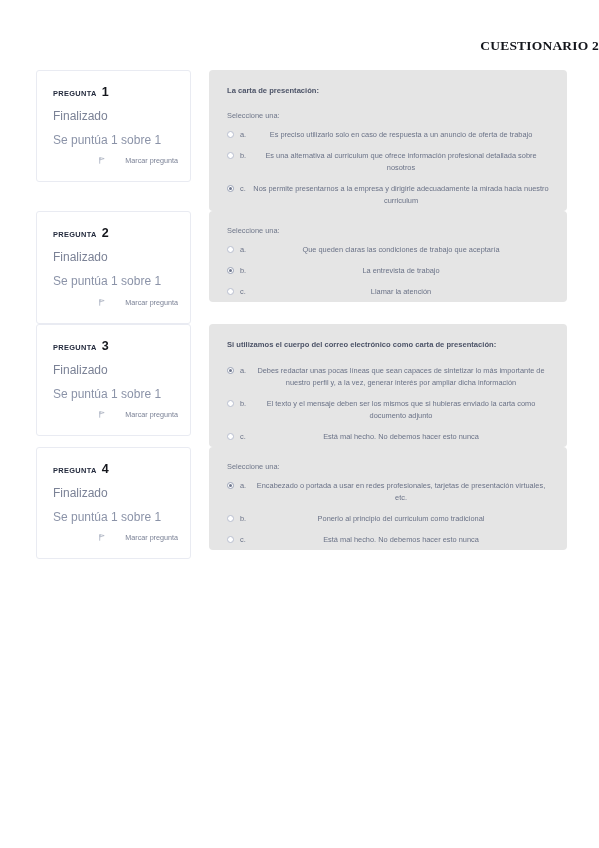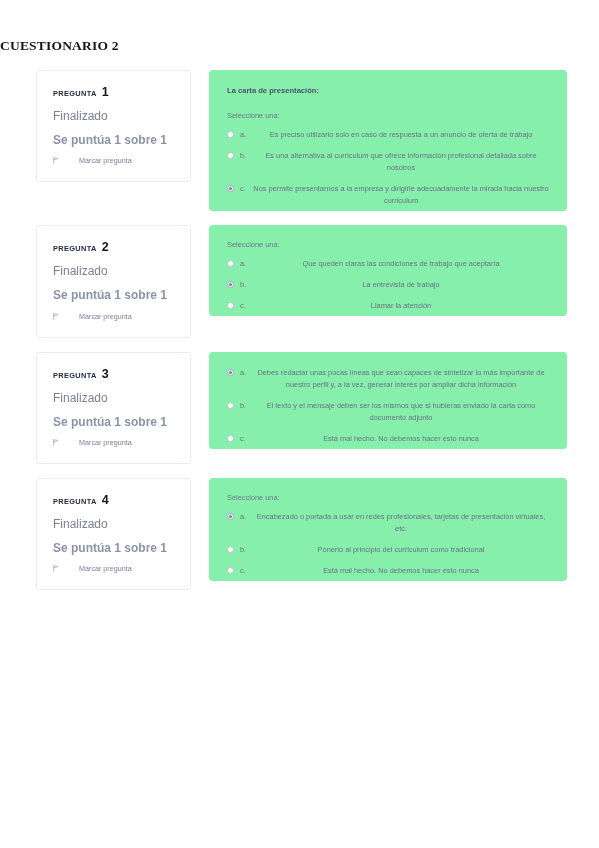--- a/index.html
+++ b/index.html
@@ -10,40 +10,39 @@
   body {
     width: 599px;
     height: 848px;
     font-family: "Liberation Sans", sans-serif;
     color: #3b4256;
     overflow: hidden;
     position: relative;
   }
 
   .page-title {
-    text-align: left;
+    text-align: right;
     font-family: "Liberation Serif", serif;
     font-weight: bold;
     font-size: 13.5px;
     letter-spacing: 0.2px;
     color: #14161c;
     margin: 0;
     padding-top: 38px;
     padding-bottom: 0;
   }
 
   .quiz-body {
     padding: 16px 32px 0 36px;
   }
 
   .question {
     display: flex;
     align-items: flex-start;
     gap: 18px;
-    margin-bottom: 14px;
   }
 
   
   .q-info {
     width: 155px;
     flex: 0 0 155px;
     background: #ffffff;
     border: 1px solid #e9ebf2;
     border-radius: 3px;
     padding: 14px 12px 16px 16px;
@@ -65,42 +64,43 @@
     font-weight: bold;
     letter-spacing: 0;
     color: #14161c;
   }
   .q-state, .q-grade {
     font-size: 12px;
     line-height: 1.35;
     color: #7b8296;
     margin-bottom: 8px;
   }
-  .q-grade { color: #8b93a8; font-weight: bold; }
+  .q-grade { color: #8b93a8; }
   .q-flag {
     display: flex;
     align-items: center;
     gap: 20px;
     font-size: 7.2px;
     color: #7b8296;
     margin-top: 2px;
+    justify-content: flex-end;
   }
   .flag-icon {
     display: inline-block;
     width: 6px;
     height: 7px;
     flex: 0 0 6px;
     position: relative;
   }
   .flag-icon svg { display: block; }
 
   
   .q-content {
     flex: 1 1 auto;
-    background: #86efac;
+    background: #e5e5e5;
     border-radius: 4px;
     padding: 15px 18px 4px 18px;
     box-sizing: border-box;
     min-height: 40px;
   }
   .q-text {
     font-size: 7.6px;
     line-height: 1.62;
     color: #4d5468;
     font-weight: bold;
@@ -264,20 +264,21 @@
         <span class="flag-icon">
           <svg width="6" height="7" viewBox="0 0 6 7">
               <path d="M0.7 0.3 L0.7 6.7" stroke="#9aa2b6" stroke-width="0.7" fill="none"></path>
               <path d="M1.2 0.6 L5.2 1.6 L1.2 2.9 Z" fill="none" stroke="#9aa2b6" stroke-width="0.6"></path>
             </svg>
         </span>
         <span>Marcar pregunta</span>
       </div>
     </div>
     <div class="q-content">
+      <p class="q-text">Si utilizamos el cuerpo del correo electrónico como carta de presentación:</p>
       <ul class="q-answers">
         <li class="q-answer">
           <span class="radio checked"></span>
           <span class="ans-letter">a.</span>
           <span class="ans-text">Debes redactar unas pocas líneas que sean capaces de sintetizar lo más importante de nuestro perfil y, a la vez, generar interés por ampliar dicha información</span>
         </li>
         <li class="q-answer">
           <span class="radio"></span>
           <span class="ans-letter">b.</span>
           <span class="ans-text">El texto y el mensaje deben ser los mismos que si hubieras enviado la carta como documento adjunto</span>

